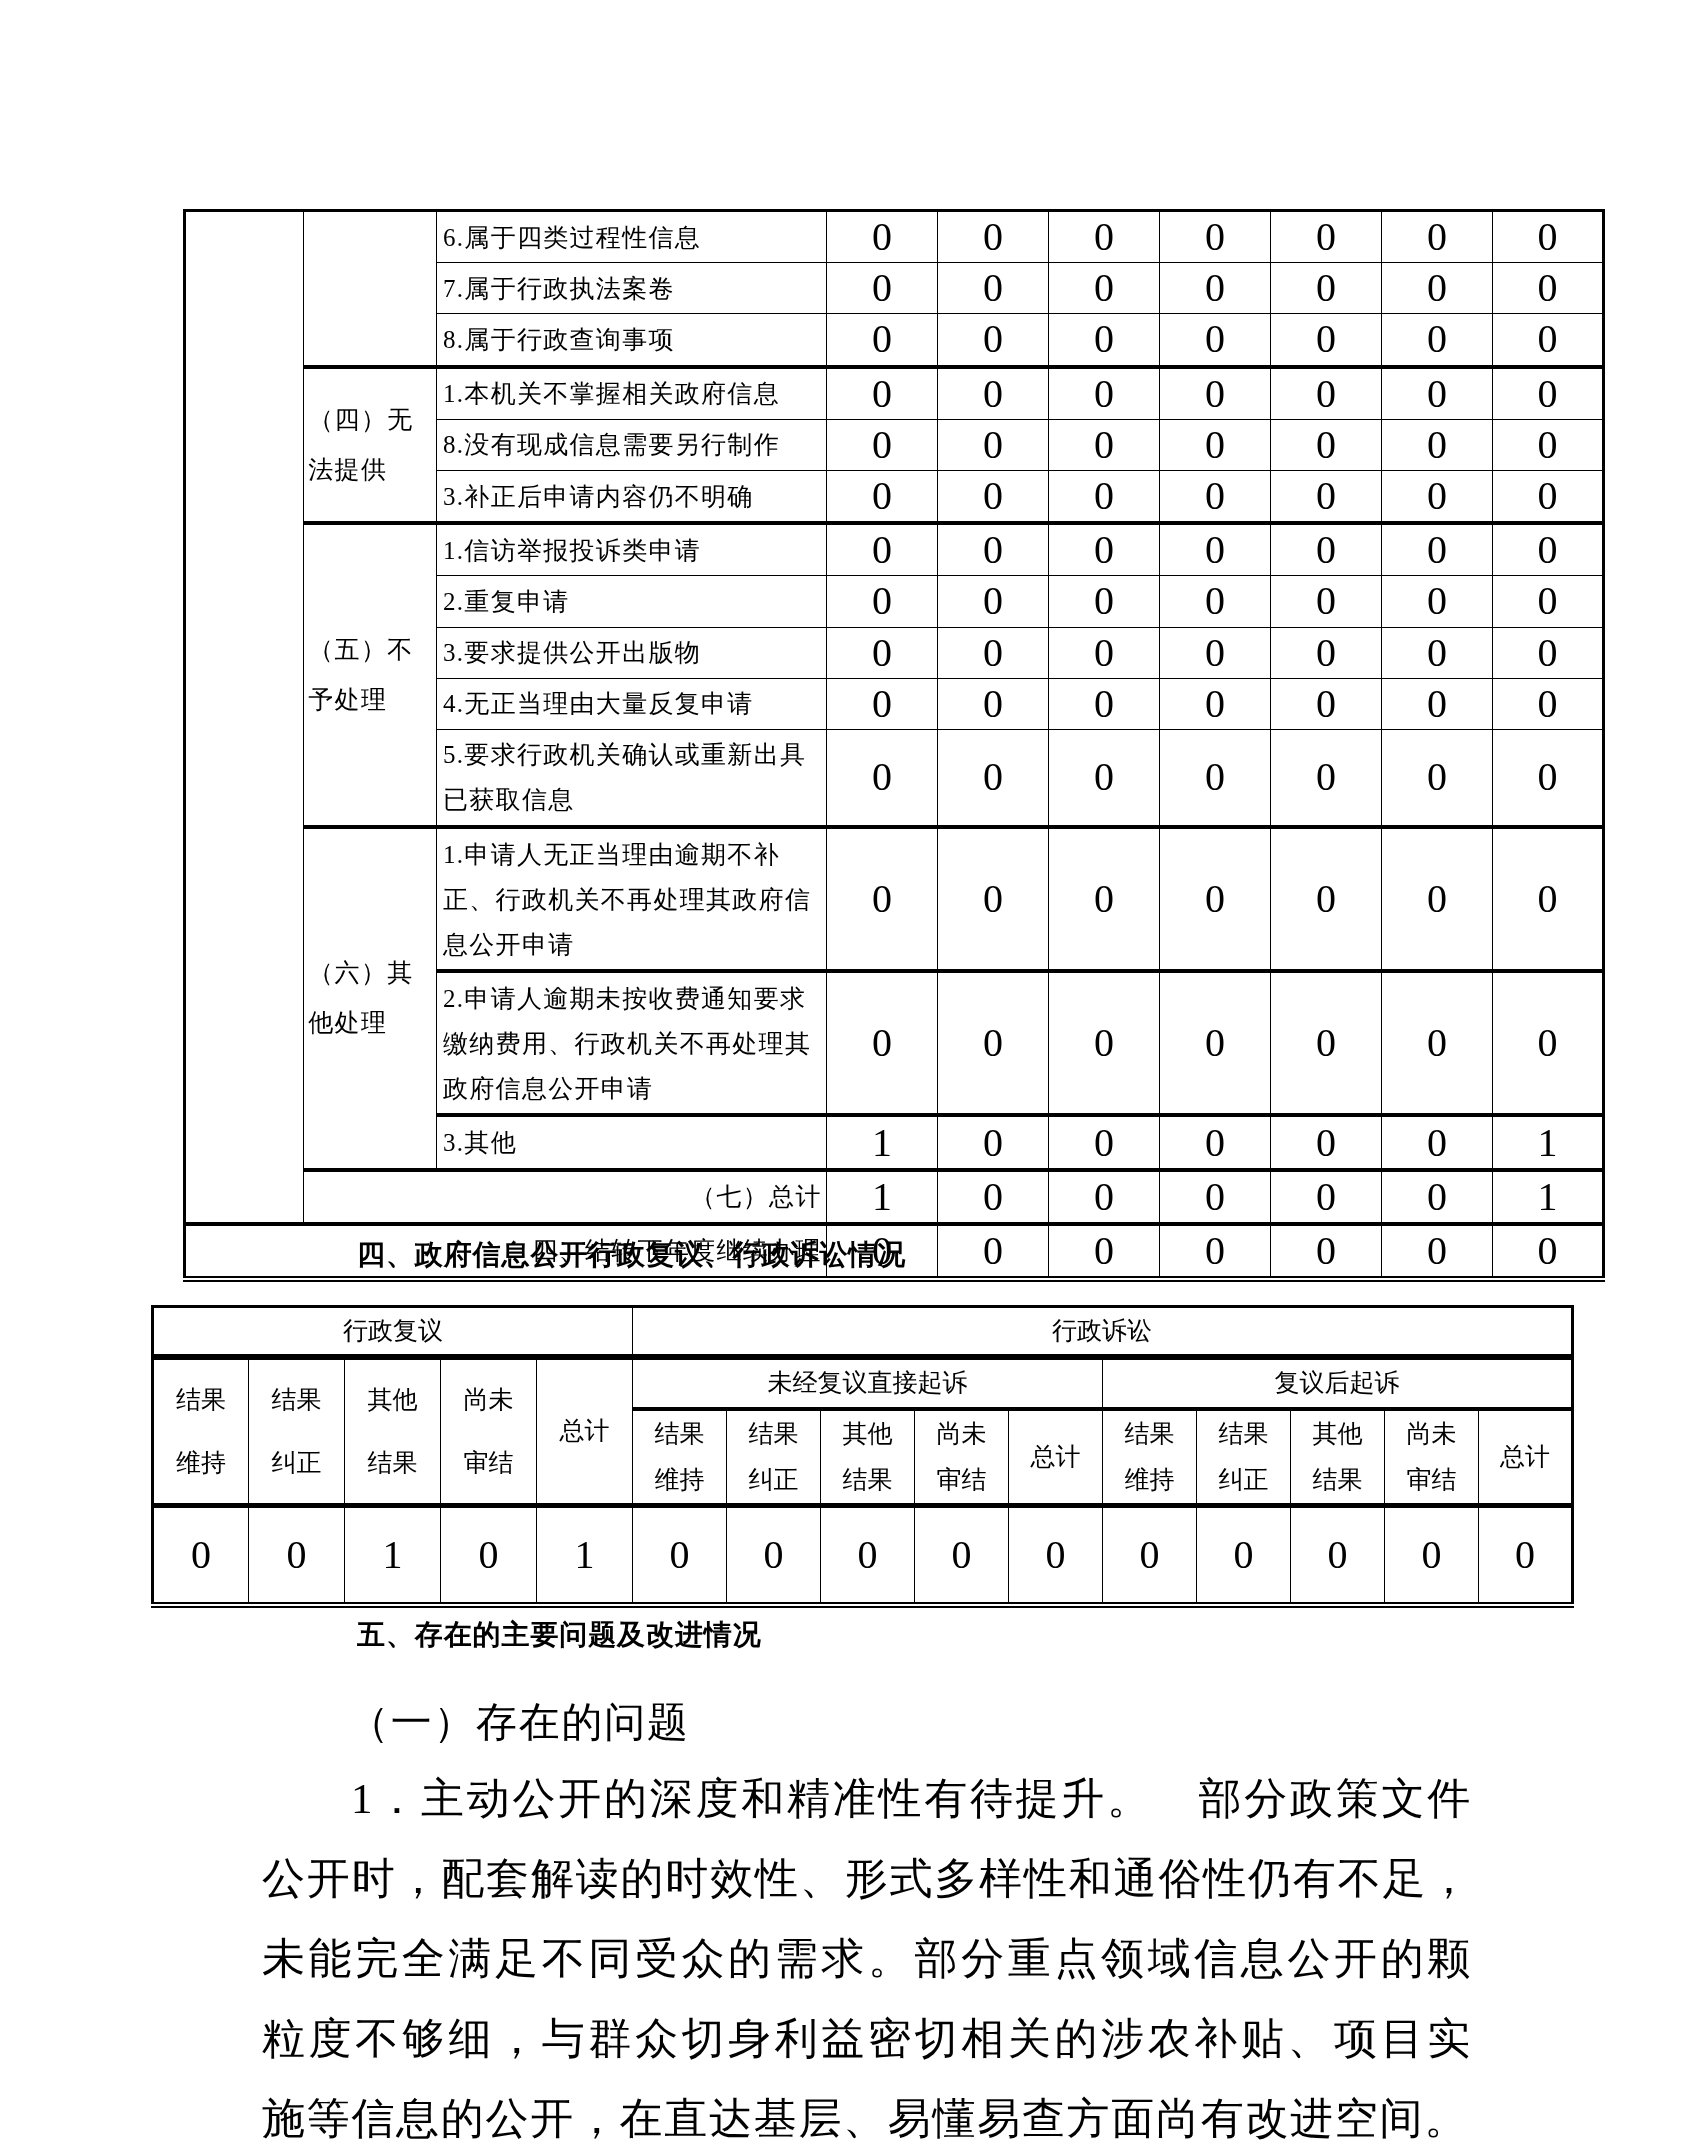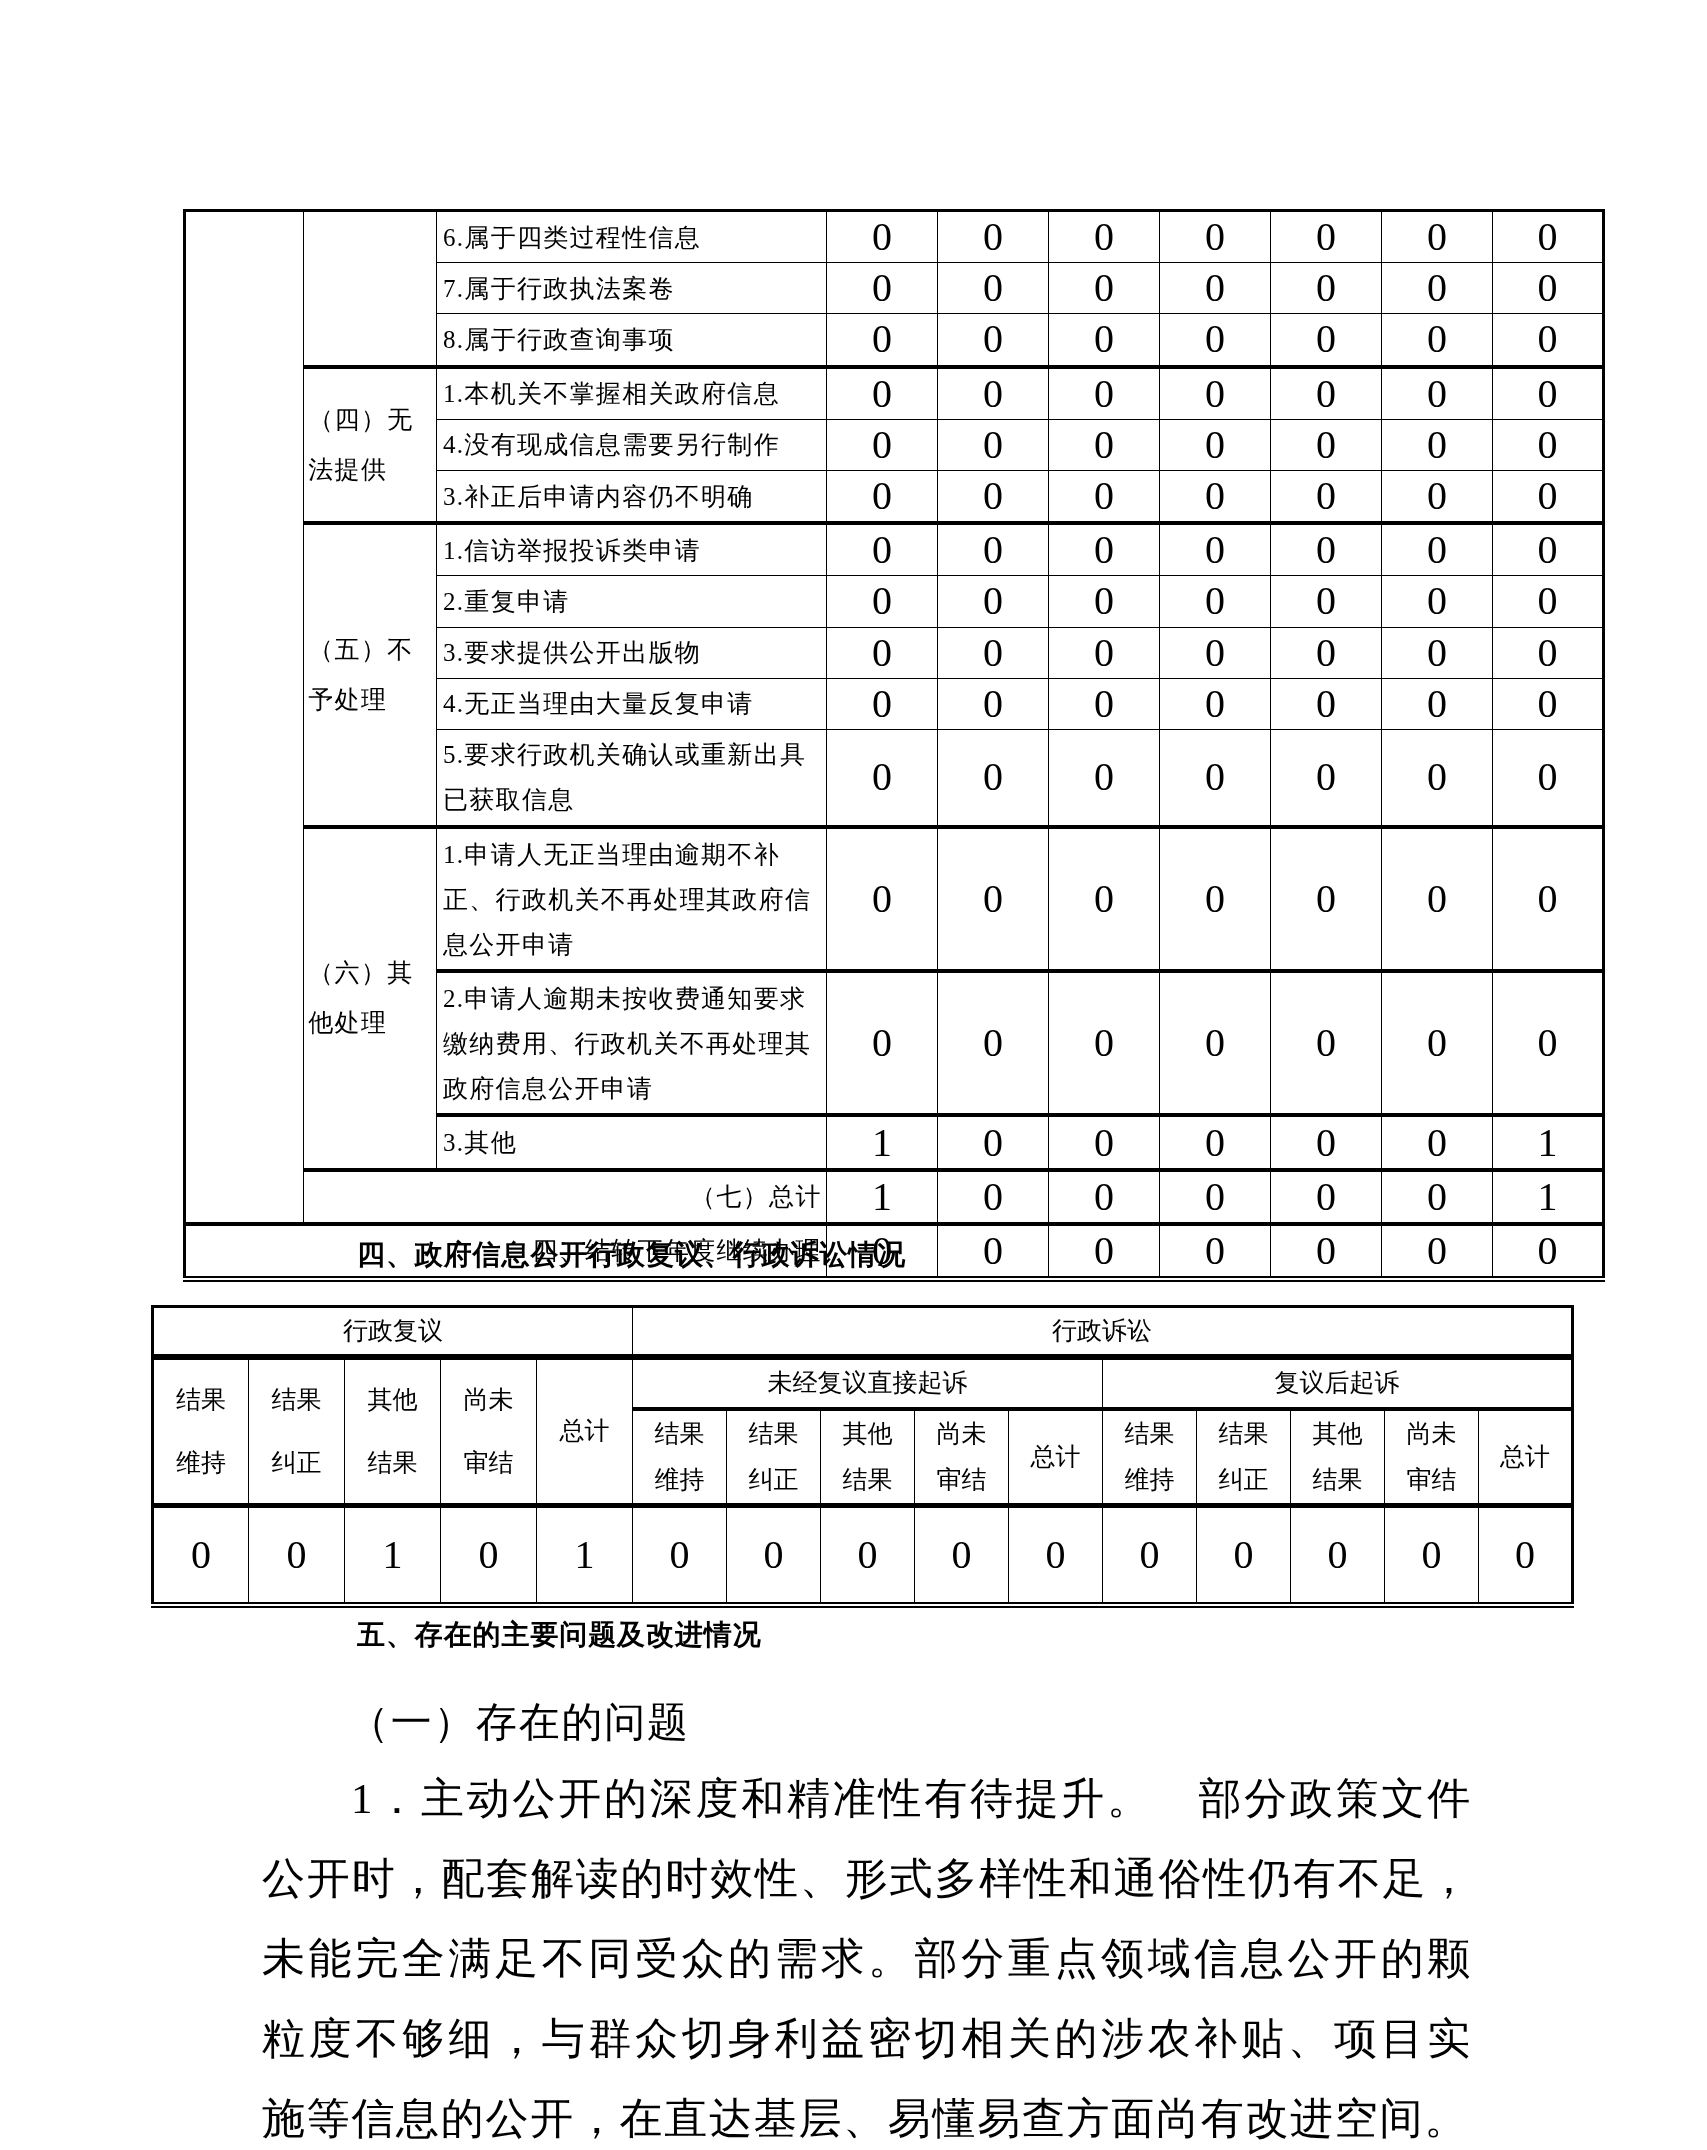--- a/index.html
+++ b/index.html
@@ -125,21 +125,21 @@
     <td class="item">1.本机关不掌握相关政府信息</td>
   <td class="num">0</td>
         <td class="num">0</td>
         <td class="num">0</td>
         <td class="num">0</td>
         <td class="num">0</td>
         <td class="num">0</td>
         <td class="num">0</td>
       </tr>
   <tr style="height:46px">
-    <td class="item">4.没有现成信息需要另行制作</td>
+    <td class="item">8.没有现成信息需要另行制作</td>
   <td class="num">0</td>
         <td class="num">0</td>
         <td class="num">0</td>
         <td class="num">0</td>
         <td class="num">0</td>
         <td class="num">0</td>
         <td class="num">0</td>
       </tr>
   <tr style="height:46px">
     <td class="item">3.补正后申请内容仍不明确</td>

